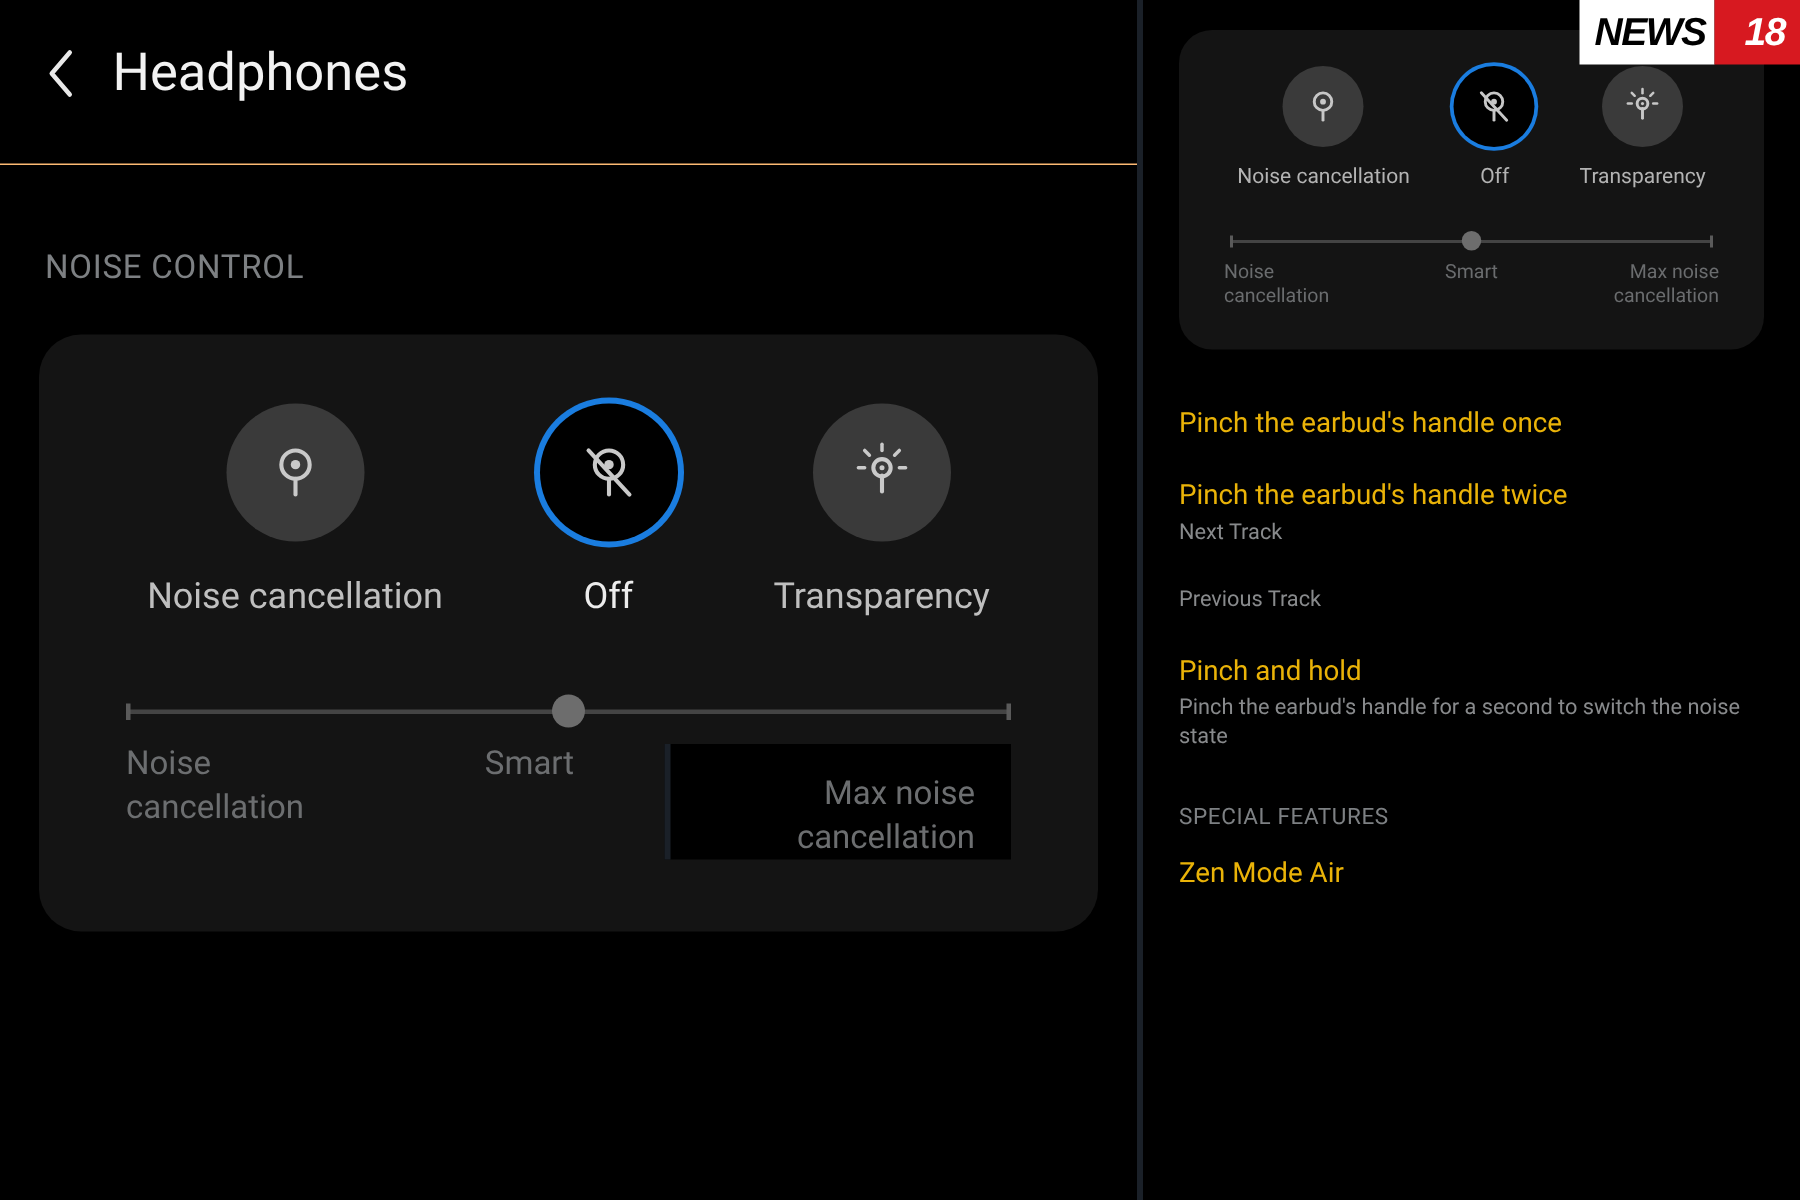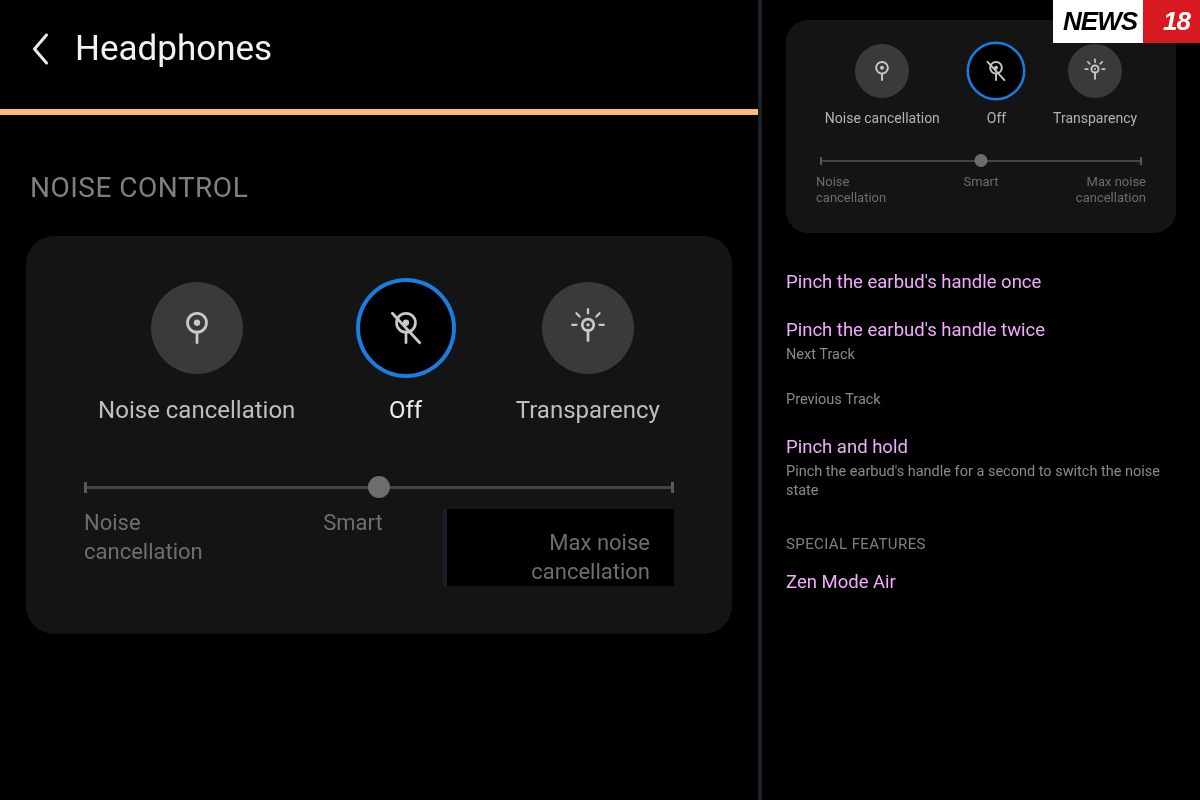--- a/index.html
+++ b/index.html
@@ -22,31 +22,31 @@
     height: 100%;
     background: #000;
     display: flex;
     flex-direction: column;
   }
   .header {
     display: flex;
     align-items: center;
     padding: 28px 30px 40px;
     gap: 24px;
-    border-bottom: 6px solid #fdba74;
+    border-bottom: 1px solid #fdba74;
   }
   .back-icon { color: #e9e9e9; display: flex; }
   .header-title {
     color: #f2f2f2;
     font-size: 35px;
     font-weight: 400;
   }
   .section-label {
     color: #7d8083;
-    font-size: 28px;
+    font-size: 22px;
     letter-spacing: 0.5px;
     padding: 56px 30px 32px;
   }
   .card {
     background: #141414;
     margin: 0 26px;
     border-radius: 28px;
     padding: 46px 40px 48px;
   }
   .mode-row {
@@ -181,21 +181,21 @@
     color:#6a6c6e; font-size:13px; margin: 12px 6px 0;
   }
   .slider-labels-sm > div { flex:1; line-height:1.25; }
   .slider-labels-sm .c{text-align:center;} .slider-labels-sm .r{text-align:right;}
 
   .sec-label-sm {
     color:#7d8083; font-size:15px; letter-spacing:.4px;
     margin-bottom: 18px;
   }
   .item { margin-bottom: 26px; cursor:pointer; }
-  .item-title { color:#f0abfc; font-size:18.5px; margin-bottom:4px; }
+  .item-title { color:#eab308; font-size:18.5px; margin-bottom:4px; }
   .item-sub { color:#888a8c; font-size:14.5px; line-height:1.35; }
 
   
   .logo {
     position:absolute;
     top:0; right:0;
     display:flex;
     font-family: Arial, sans-serif;
     font-weight: 900;
     z-index: 10;

